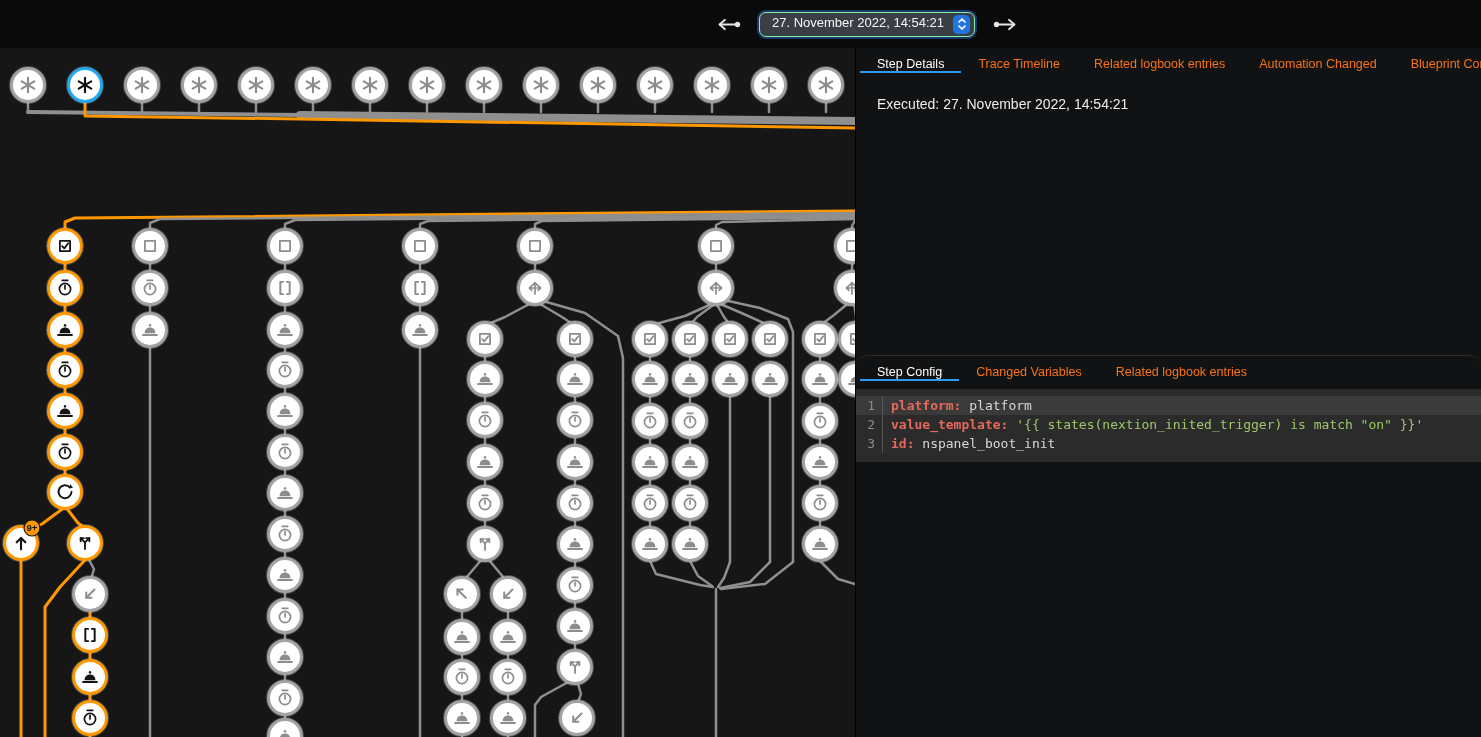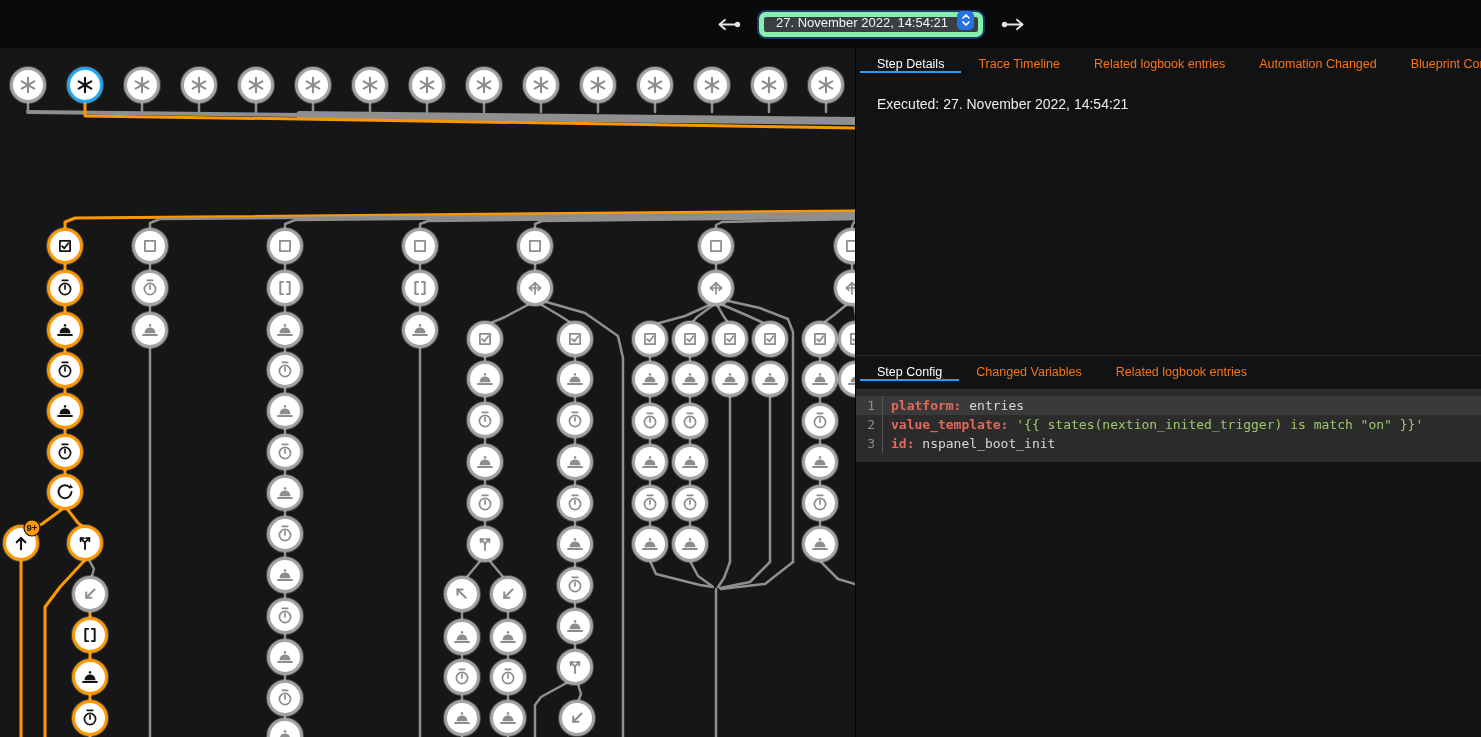--- a/index.html
+++ b/index.html
@@ -4,38 +4,38 @@
 <style>
   * { margin:0; padding:0; box-sizing:border-box; }
   html,body { background:#000; }
   body { font-family:"Liberation Sans", sans-serif; }
   .app { position:relative; width:1481px; height:737px; overflow:hidden; background:#121212; }
 
   
   .topbar { position:absolute; top:0; left:0; right:0; height:48px; background:#0a0a0a; z-index:10; }
   .run-nav { position:absolute; left:716px; top:0; height:48px; display:flex; align-items:center; gap:16px; }
   .nav-icon { display:block; cursor:pointer; }
-  .run-select { display:flex; align-items:flex-end; gap:9px; height:25px; background:#3a3f45;
-                border:5px solid #86efac; box-shadow:0 0 0 2px rgba(47,116,221,.45); border-radius:7px;
+  .run-select { display:flex; align-items:flex-start; gap:9px; height:25px; background:#3a3f45;
+                border:1px solid #86efac; box-shadow:0 0 0 2px rgba(47,116,221,.45); border-radius:7px;
                 padding:2px 4px 2px 12px; color:#f5f5f5; font-size:13px; cursor:pointer; white-space:nowrap; }
   .stepper { width:17px; height:19px; background:#2374e1; border-radius:5px; display:flex; align-items:center; justify-content:center; }
 
   
   .graph { position:absolute; left:0; top:0; width:855px; height:737px; background:#161616; }
   .graph svg { position:absolute; left:0; top:0; }
 
   
   .panel { position:absolute; left:855px; top:48px; right:0; bottom:0; background:#111213; border-left:1px solid #000; }
   .tabs { display:flex; align-items:center; height:33px; padding-left:4px; }
   .tab { display:flex; align-items:center; padding:0 17px; font-size:12.5px; color:#f97316;
          border-bottom:2px solid transparent; cursor:pointer; white-space:nowrap; }
   .tab.active { color:#ffffff; border-bottom-color:#2b9af0; }
   .executed { margin:15px 0 8px 21px; font-size:14px; color:#ededed; }
 
-  .lower { position:absolute; top:307px; left:0; right:0; border-top:1px solid #2c2c2c; background:#111213; }
+  .lower { position:absolute; top:307px; left:0; right:0; border-top:1px solid #2c2c2c; background:#111213;border-radius:12px; }
   .editor { background:#2b2b2b; padding:7px 0 9px 0; font-family:"DejaVu Sans Mono", monospace;
             font-size:13px; line-height:19px; color:#d8d8d8; }
   .cl { display:flex; }
   .cl.active { background:#3a3a3a; }
   .ln { flex:none; width:26px; text-align:right; padding-right:7px; color:#8c8c8c; user-select:none; }
   .lc { flex:1; padding-left:8px; border-left:1px solid #565656; white-space:pre; }
   .tok-key { color:#e5695a;font-weight:bold; }
   .tok-plain { color:#d8d8d8; }
   .tok-string { color:#9fc76a; }
 </style>
@@ -1050,21 +1050,21 @@
     <div class="lower">
       <div class="tabs" id="tabs-bottom">
           <div class="tab active">Step Config</div>
           <div class="tab">Changed Variables</div>
           <div class="tab">Related logbook entries</div>
         </div>
       <div class="editor" id="code-editor">
         <div id="code-lines">
             <div class="cl active">
               <span class="ln">1</span>
-              <span class="lc"><span class="tok-key">platform:</span><span class="tok-plain"> entries</span></span>
+              <span class="lc"><span class="tok-key">platform:</span><span class="tok-plain"> platform</span></span>
             </div>
             <div class="cl">
               <span class="ln">2</span>
               <span class="lc"><span class="tok-key">value_template:</span><span class="tok-plain"> </span><span class="tok-string">'{{ states(nextion_inited_trigger) is match "on" }}'</span></span>
             </div>
             <div class="cl">
               <span class="ln">3</span>
               <span class="lc"><span class="tok-key">id:</span><span class="tok-plain"> nspanel_boot_init</span></span>
             </div>
           </div>

